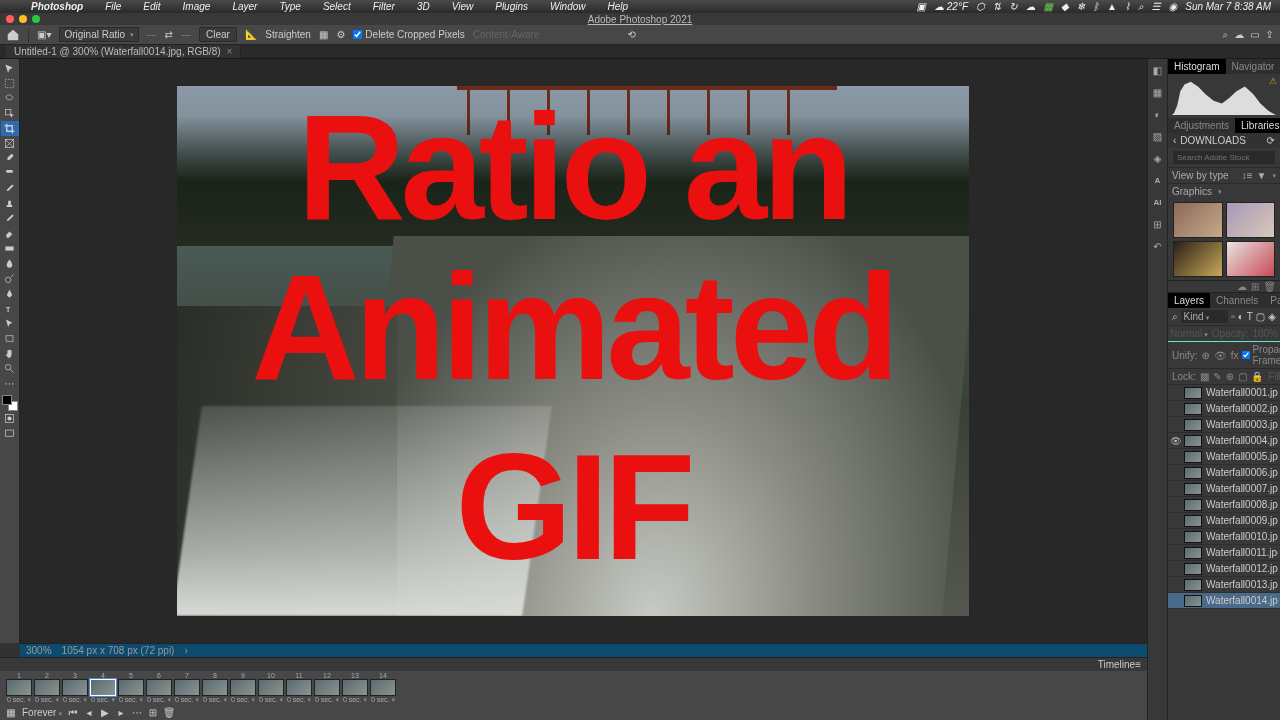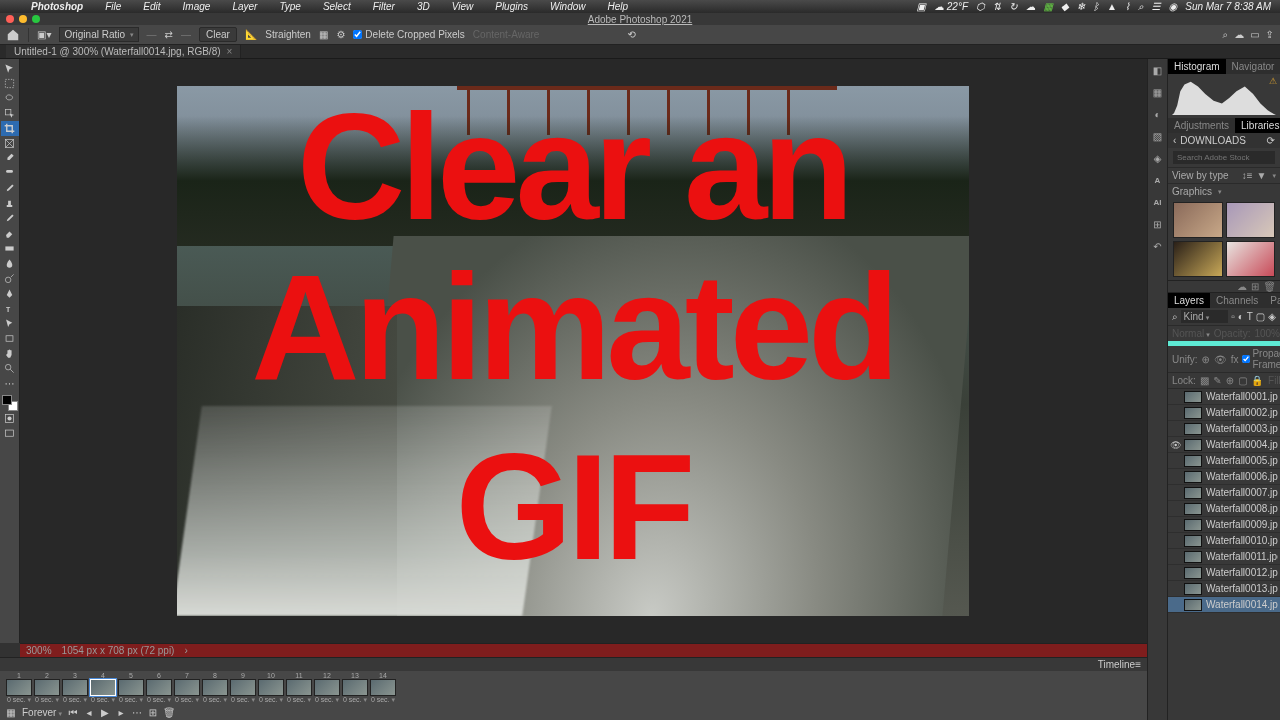--- a/index.html
+++ b/index.html
@@ -75,32 +75,32 @@
 .lib-grid { display: grid; grid-template-columns: 1fr 1fr; gap: 3px; padding: 3px 5px; }
 .lib-grid .thumb { height: 36px; background: linear-gradient(135deg,#8a6a5a,#c8a888); border: 1px solid #222; }
 .lib-grid .thumb:nth-child(2){ background: linear-gradient(135deg,#a898b8,#d8c8b8); }
 .lib-grid .thumb:nth-child(3){ background: linear-gradient(135deg,#2a2018,#c8a858); }
 .lib-grid .thumb:nth-child(4){ background: linear-gradient(135deg,#e8e4e0,#c84a58); }
 .lib-foot { height: 12px; border-top: 1px solid #222; display:flex; justify-content:flex-end; padding:0 4px; gap:4px; color:#888; font-size:9px;}
 
 .layers-panel { flex: 1; display: flex; flex-direction: column; overflow: hidden; border-top:1px solid #222;}
 .layers-head { padding: 2px 4px; display: flex; gap: 3px; align-items: center; font-size: 8px; border-bottom: 1px solid #2a2a2a; }
 .layers-head .kind { background: #2a2a2a; padding: 1px 3px; flex:1; color:#aaa;}
-.layers-opts { padding: 2px 4px; font-size: 7px; color: #666; display:flex; gap:4px; border-bottom:5px solid #5eead4;}
+.layers-opts { padding: 2px 4px; font-size: 7px; color: #666; display:flex; gap:4px; border-bottom:1px solid #5eead4;justify-content:center;}
 .layers-lock { padding: 2px 4px; font-size: 7px; color: #888; display:flex; gap:4px; align-items:center; border-bottom:1px solid #2a2a2a;}
 .layers-lock .chk2{ display:flex; align-items:center; gap:2px;}
 .layers-list { flex: 1; overflow-y: auto; }
 .layer-row { display: flex; align-items: center; height: 16px; padding: 0 2px; border-bottom: 1px solid #2e2e2e; font-size: 8px; color: #ccc; gap: 4px; cursor:pointer; }
 .layer-row.sel { background: #4a6a8a; }
 .layer-row .eye { width: 10px; color: #ccc; text-align:center; font-size:9px; }
 .layer-row .lthumb { width: 18px; height: 12px; background: linear-gradient(135deg,#5a6a70,#8a9590); border: 1px solid #111; }
 .layer-row .lname { flex: 1; white-space: nowrap; overflow: hidden; }
 
 
-.statusbar { position: absolute; bottom: 63px; left: 20px; right: 133px; height: 14px; background: #7f1d1d; border-top: 1px solid #222; display: flex; align-items: center; font-size: 8px; color: #999; padding: 0 6px; gap: 10px; }
+.statusbar { position: absolute; bottom: 63px; left: 20px; right: 133px; height: 14px; background: #0c4a6e; border-top: 1px solid #222; display: flex; align-items: center; font-size: 8px; color: #999; padding: 0 6px; gap: 10px; }
 .timeline { position: absolute; bottom: 0; left: 0; right: 133px; height: 63px; background: #474747; border-top: 1px solid #222; }
 .timeline .tl-tab { position: absolute; top: 0; left: 0; right: 0; height: 13px; background: #383838; padding: 1px 6px; font-size: 8px; color: #ccc; display:flex; align-items:center; justify-content:flex-end;}
 .frames { position: absolute; top: 14px; left: 6px; right: 6px; height: 32px; display: flex; gap: 2px; }
 .frame { width: 26px; display: flex; flex-direction: column; align-items: center; cursor:pointer; }
 .frame .fnum { font-size: 7px; color: #aaa; height: 8px; }
 .frame .fthumb { width: 26px; height: 18px; background: linear-gradient(135deg,#5a6a70,#8a9590); border: 1px solid #222; }
 .frame.sel .fthumb { border: 1px solid #fff; outline: 1px solid #4a8ad8; }
 .frame .fdur { font-size: 7px; color: #aaa; }
 .tl-controls { position: absolute; bottom: 2px; left: 6px; display: flex; gap: 6px; align-items: center; font-size: 8px; color: #ccc; }
 .tl-controls .ico2 { width: 10px; height: 10px; cursor: pointer; display:flex; align-items:center; justify-content:center;}
@@ -341,21 +341,21 @@
         <div class="truss" style="left:170px"></div>
           <div class="truss" style="left:210px"></div>
         <div class="truss" style="left:250px"></div>
           <div class="truss" style="left:290px"></div>
         <div class="truss" style="left:330px"></div>
       </div>
       <div class="forest"></div>
       <div class="river"></div>
       <div class="rocks-l"></div>
       <div class="fall"></div>
-      <div class="txt t1">Clear an</div>
+      <div class="txt t1">Ratio an</div>
       <div class="txt t3">GIF</div>
       <div class="txt t2">Animated</div>
     </div>
   </div>
 </div>
 
 <div class="right-side">
   <div class="right-strip">
     <div class="ico">◧</div>
     <div class="ico">▦</div>

